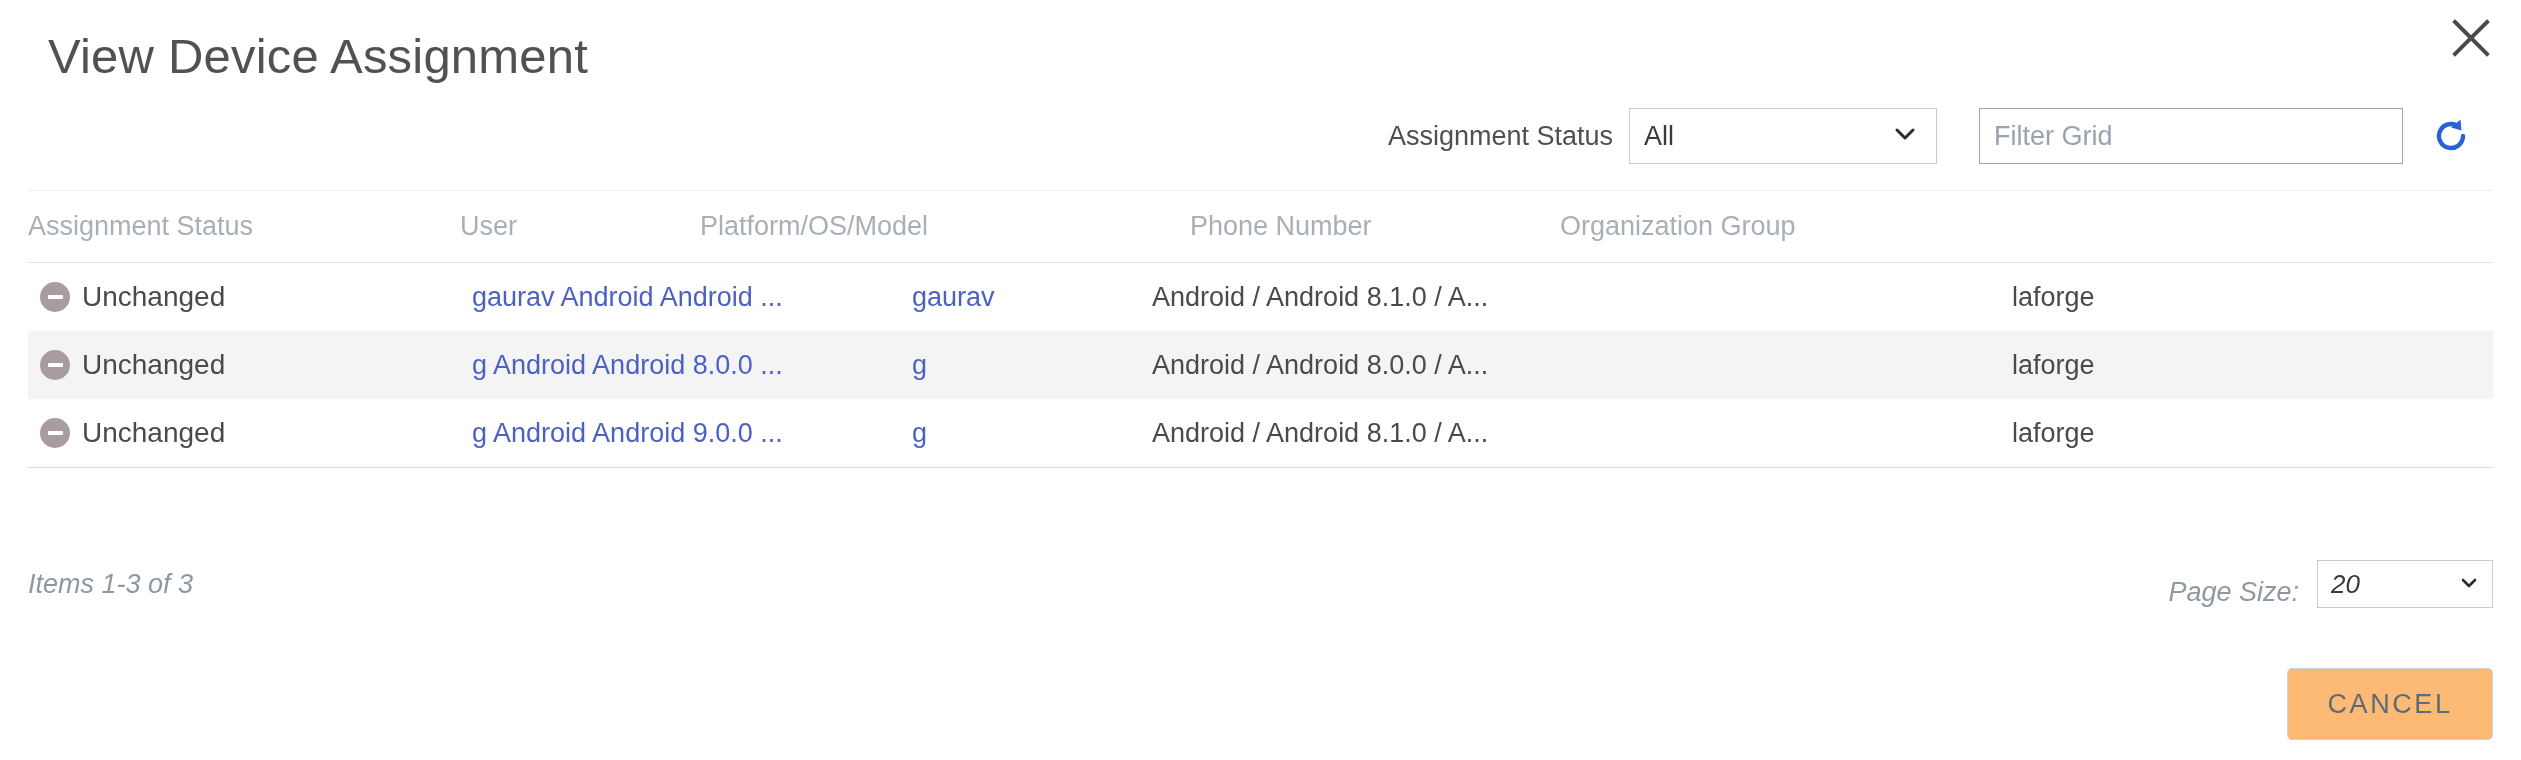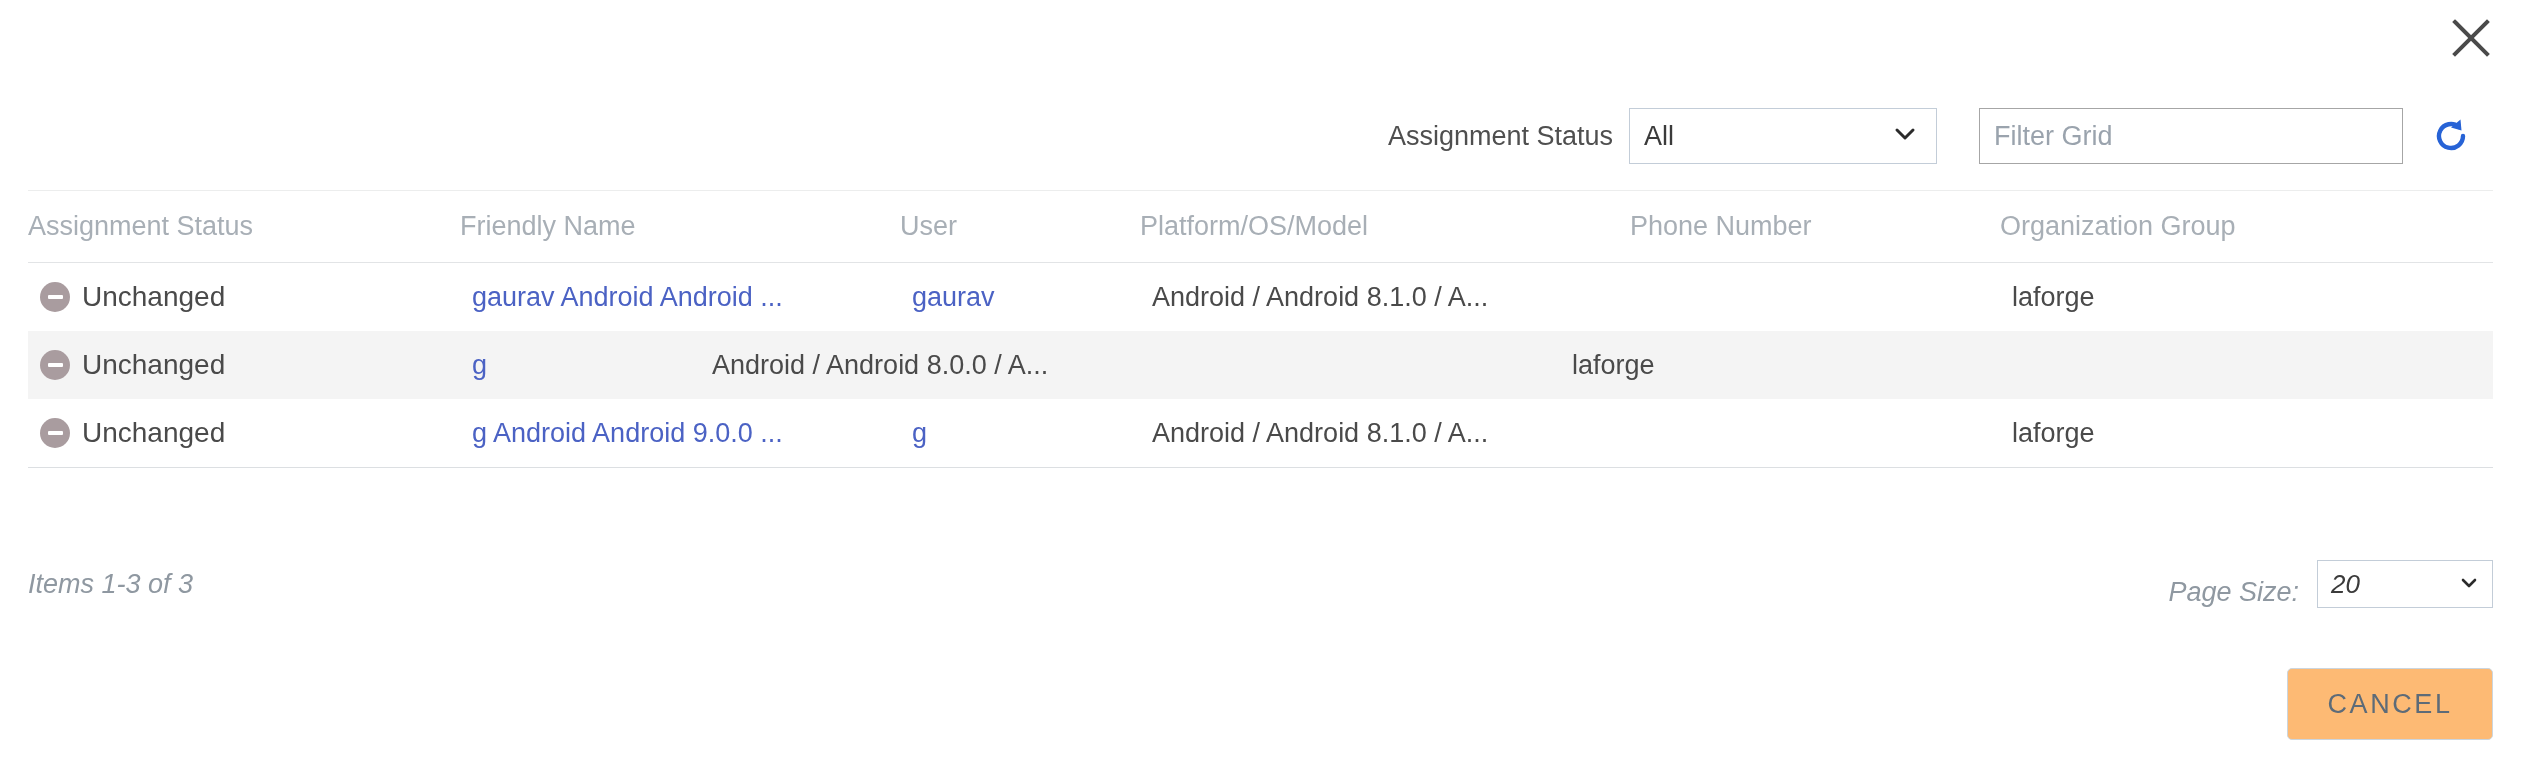--- a/index.html
+++ b/index.html
@@ -283,20 +283,21 @@
 
 <div class="modal">
 
   <button class="close-btn" aria-label="Close">
     <svg width="44" height="44" viewBox="0 0 44 44">
       <line x1="6" y1="6" x2="38" y2="38" stroke="#4a4a4a" stroke-width="4" stroke-linecap="square"></line>
       <line x1="38" y1="6" x2="6" y2="38" stroke="#4a4a4a" stroke-width="4" stroke-linecap="square"></line>
     </svg>
   </button>
 
+  <div class="modal-title">View Device Assignment</div>
 
   <div class="filter-bar">
     <span class="filter-label">Assignment Status</span>
 
     <div class="status-select">
       <span class="sel-value">All</span>
       <span class="chev">
         <svg width="22" height="14" viewBox="0 0 22 14">
           <polyline points="3,3 11,11 19,3" fill="none" stroke="#2b2b2b" stroke-width="3" stroke-linecap="round" stroke-linejoin="round"></polyline>
         </svg>
@@ -311,21 +312,20 @@
         <polygon points="29.5,3.5 30.5,14.5 20.0,11.5" fill="#2763d6"></polygon>
       </svg>
     </button>
   </div>
 
   <div class="grid">
     <div class="grid-top-rule"></div>
 
     <div class="row hdr-row">
       <div class="hdr-cell c-status">Assignment Status</div>
-      <div class="hdr-cell c-name">Friendly Name</div>
       <div class="hdr-cell c-user">User</div>
       <div class="hdr-cell c-plat">Platform/OS/Model</div>
       <div class="hdr-cell c-phone">Phone Number</div>
       <div class="hdr-cell c-org">Organization Group</div>
     </div>
 
     <div class="row data-row">
       <div class="cell status c-status">
         <span class="status-icon"></span>
         <span class="status-text">Unchanged</span>
@@ -335,20 +335,21 @@
       <div class="cell c-plat">Android / Android 8.1.0 / A...</div>
       <div class="cell c-phone"></div>
       <div class="cell c-org">laforge</div>
     </div>
 
     <div class="row data-row alt">
       <div class="cell status c-status">
         <span class="status-icon"></span>
         <span class="status-text">Unchanged</span>
       </div>
+      <div class="cell link c-name">g Android Android 8.0.0 ...</div>
       <div class="cell link c-user">g</div>
       <div class="cell c-plat">Android / Android 8.0.0 / A...</div>
       <div class="cell c-phone"></div>
       <div class="cell c-org">laforge</div>
     </div>
 
     <div class="row data-row">
       <div class="cell status c-status">
         <span class="status-icon"></span>
         <span class="status-text">Unchanged</span>

